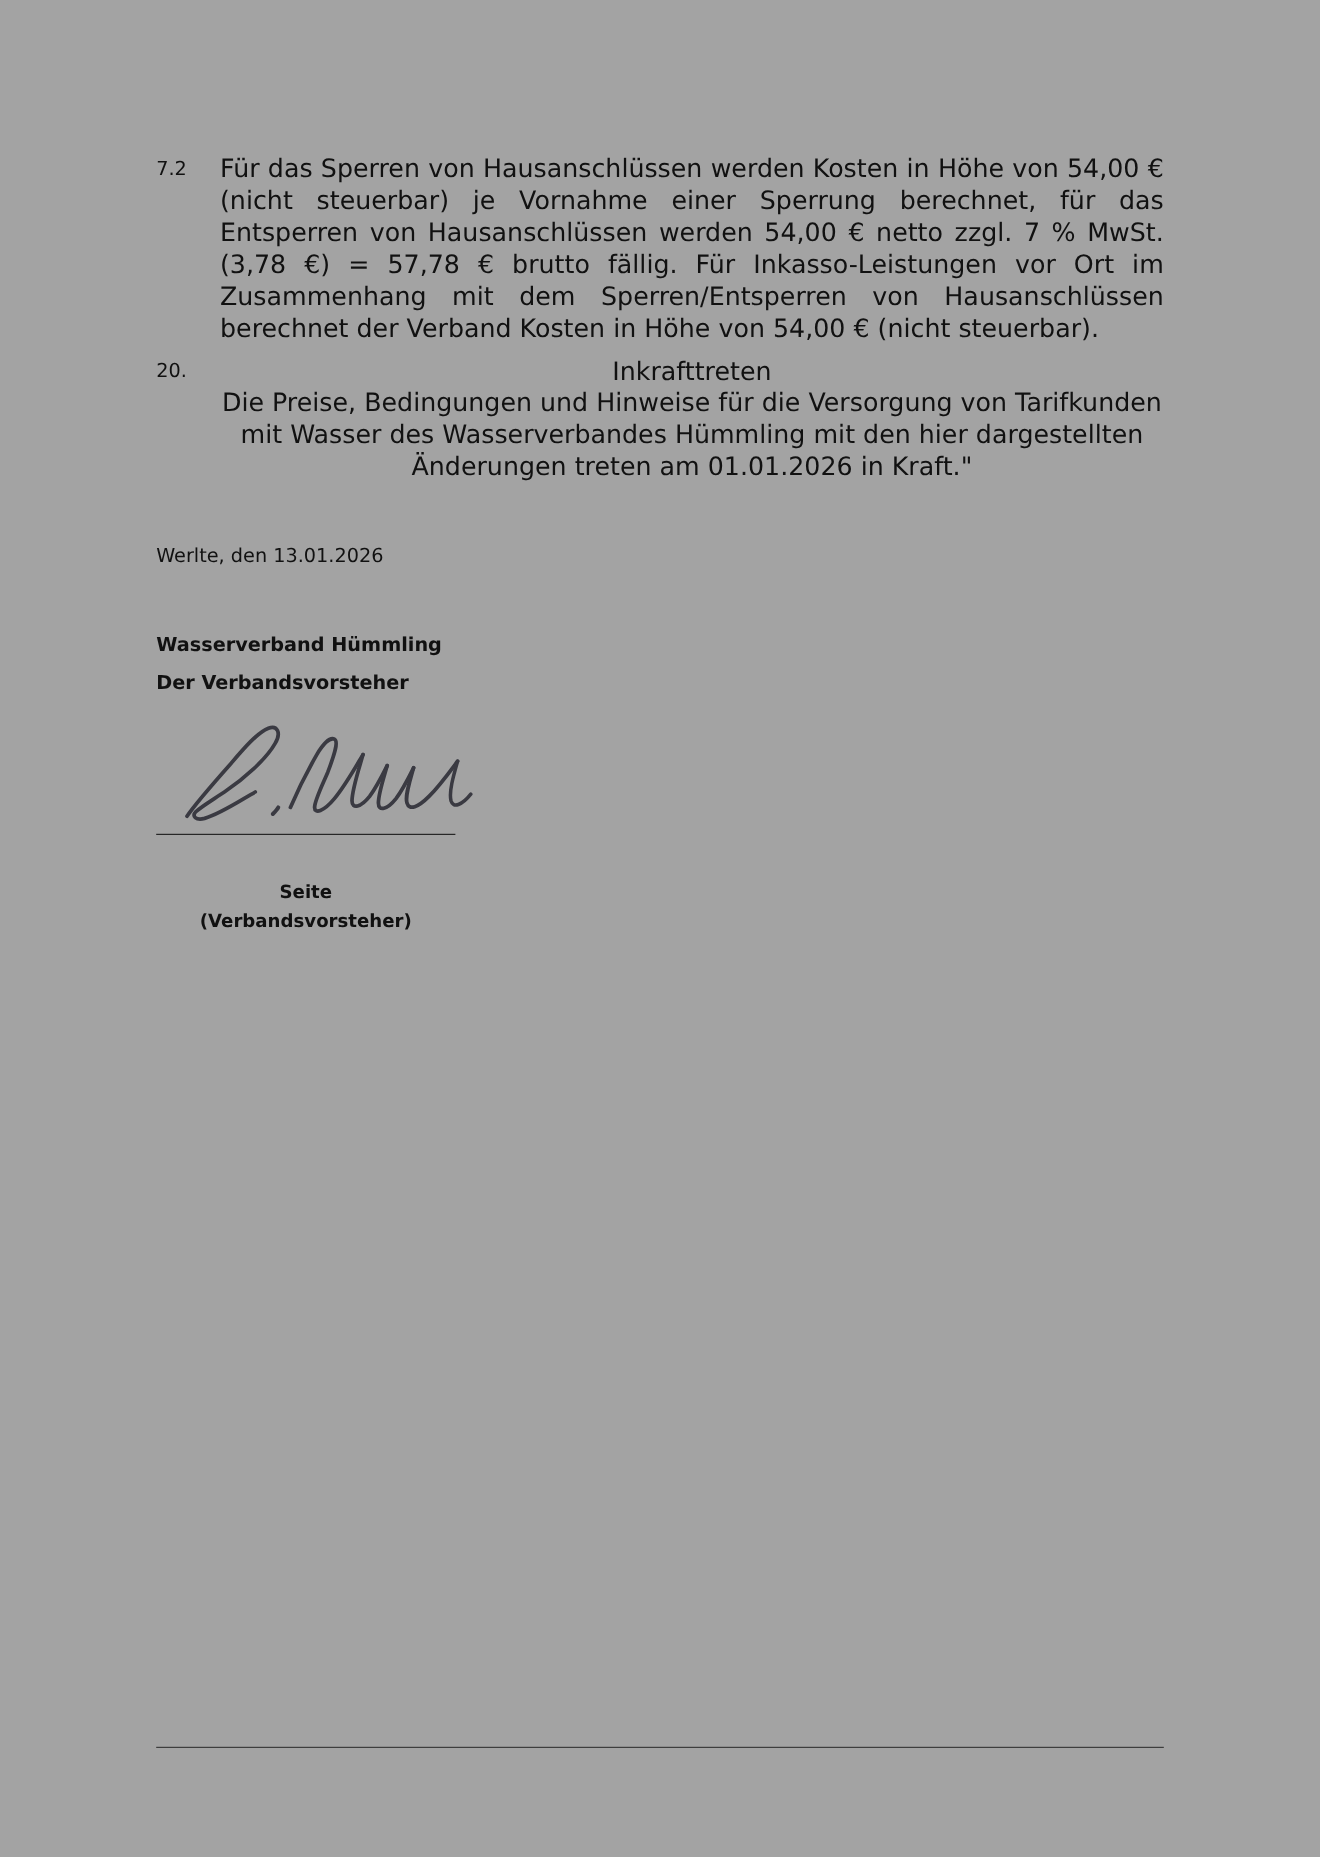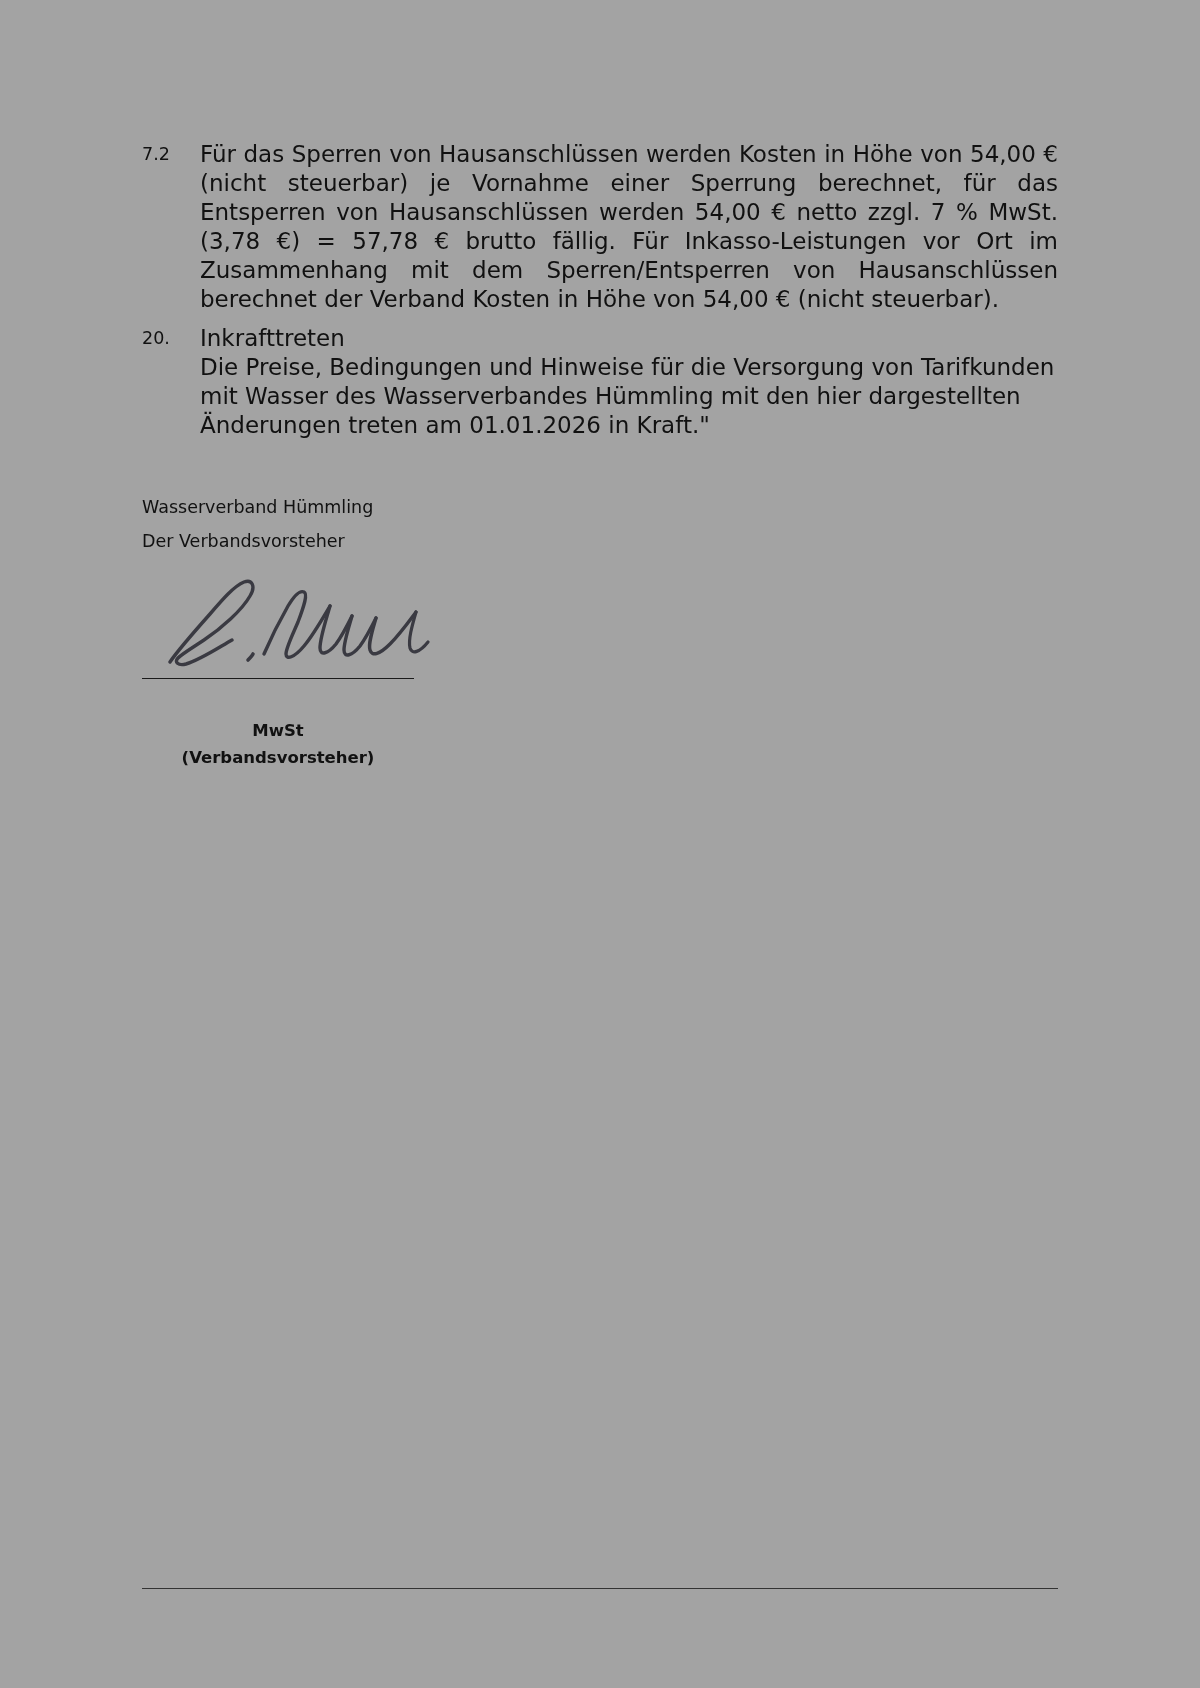--- a/index.html
+++ b/index.html
@@ -45,21 +45,21 @@
   .clause-body {
     flex: 1 1 auto;
     font-size: 23px;
     line-height: 29px;
     text-align: justify;
     text-justify: inter-word;
     color: #111;
     hyphens: manual;
   }
   .clause-body.nojustify {
-    text-align: left;
+    text-align: center;
   }
   .clause-title {
     display: block;
   }
 
   .para {
     margin-top: 44px;
     font-size: 17.5px;
     line-height: 30px;
     text-align: justify;
@@ -71,21 +71,21 @@
     margin-top: 52px;
     font-size: 17.5px;
     line-height: 28px;
     color: #111;
   }
 
   .signer {
     margin-top: 52px;
     font-size: 17.5px;
     line-height: 30px;
-    font-weight: normal;
+    font-weight: bold;
     color: #111;
   }
 
   .sig-area {
     margin-top: 14px;
     position: relative;
     width: 420px;
     height: 130px;
   }
   .sig-svg {
@@ -141,39 +141,40 @@
 
     <div class="clause">
       <div class="clause-num">20.</div>
       <div class="clause-body nojustify">
         <span class="clause-title">Inkrafttreten</span>
         <span>Die Preise, Bedingungen und Hinweise für die Versorgung von Tarifkunden mit Wasser des Wasserverbandes Hümmling mit den hier dargestellten Änderungen treten am 01.01.2026 in Kraft."</span>
       </div>
     </div>
 
 
+    <div class="dateline">Werlte, den 13.01.2026</div>
 
     <div class="signer">Wasserverband Hümmling</div>
     <div class="signer" style="margin-top:4px;">Der Verbandsvorsteher</div>
 
     <div class="sig-area">
       <svg class="sig-svg" width="300" height="112" viewBox="0 0 300 112">
         <g fill="none" stroke="#3a3a42" stroke-linecap="round" stroke-linejoin="round">
           <path d="M18 92 C26 80, 42 62, 58 44 C70 30, 82 16, 92 12 C100 9, 104 16, 98 26 C90 40, 70 58, 52 70 C40 78, 30 84, 26 88 C22 92, 26 96, 34 94 C48 90, 66 78, 80 70" stroke-width="3.4"></path>
           <path d="M96 90 C98 88, 100 86, 101 84" stroke-width="3.6"></path>
           <path d="M112 84 C118 70, 128 50, 136 36 C142 26, 148 20, 152 22 C156 24, 152 36, 146 52 C140 66, 134 78, 134 84 C134 90, 142 88, 152 76 C162 64, 172 46, 178 36" stroke-width="3.4"></path>
           <path d="M178 36 C174 50, 168 68, 168 78 C168 86, 176 84, 184 74 C190 66, 196 54, 200 46" stroke-width="3.4"></path>
           <path d="M200 46 C196 60, 192 72, 192 80 C192 88, 200 86, 208 76 C214 68, 220 56, 224 48" stroke-width="3.4"></path>
           <path d="M224 48 C220 62, 216 74, 218 80 C220 87, 228 84, 238 74 C248 64, 258 50, 264 42" stroke-width="3.4"></path>
           <path d="M264 42 C260 56, 256 70, 258 78 C260 85, 268 82, 276 72" stroke-width="3.2"></path>
         </g>
       </svg>
       <div class="sig-rule"></div>
     </div>
 
-    <div class="sig-caption">MwSt</div>
+    <div class="sig-caption">Seite</div>
     <div class="sig-caption" style="margin-top:2px;">(Verbandsvorsteher)</div>
 
   </div>
 
   <div class="footer-rule"></div>
 
 </div>
 
 </body></html>

